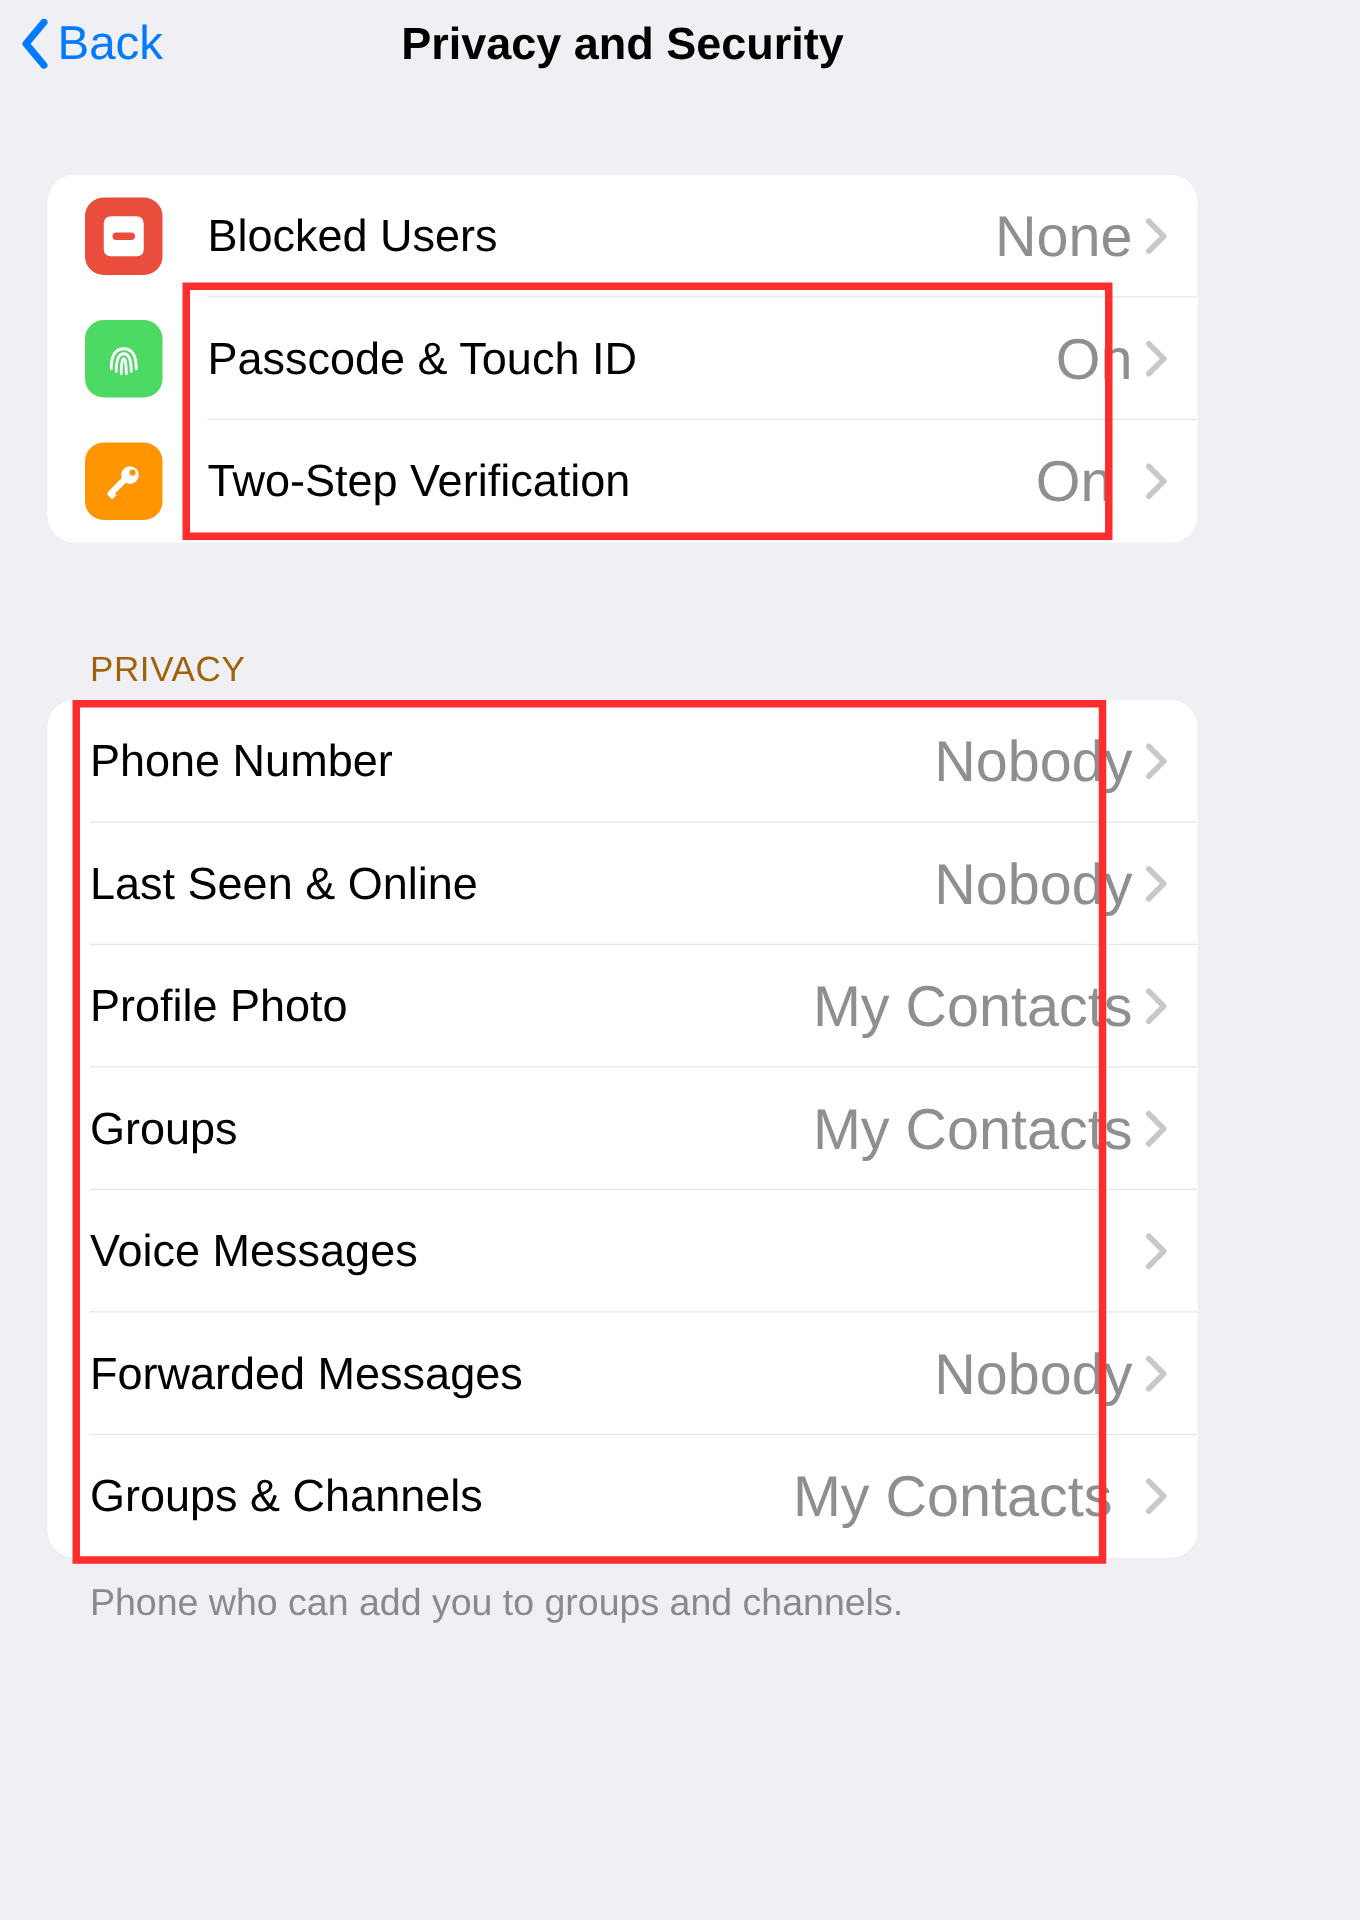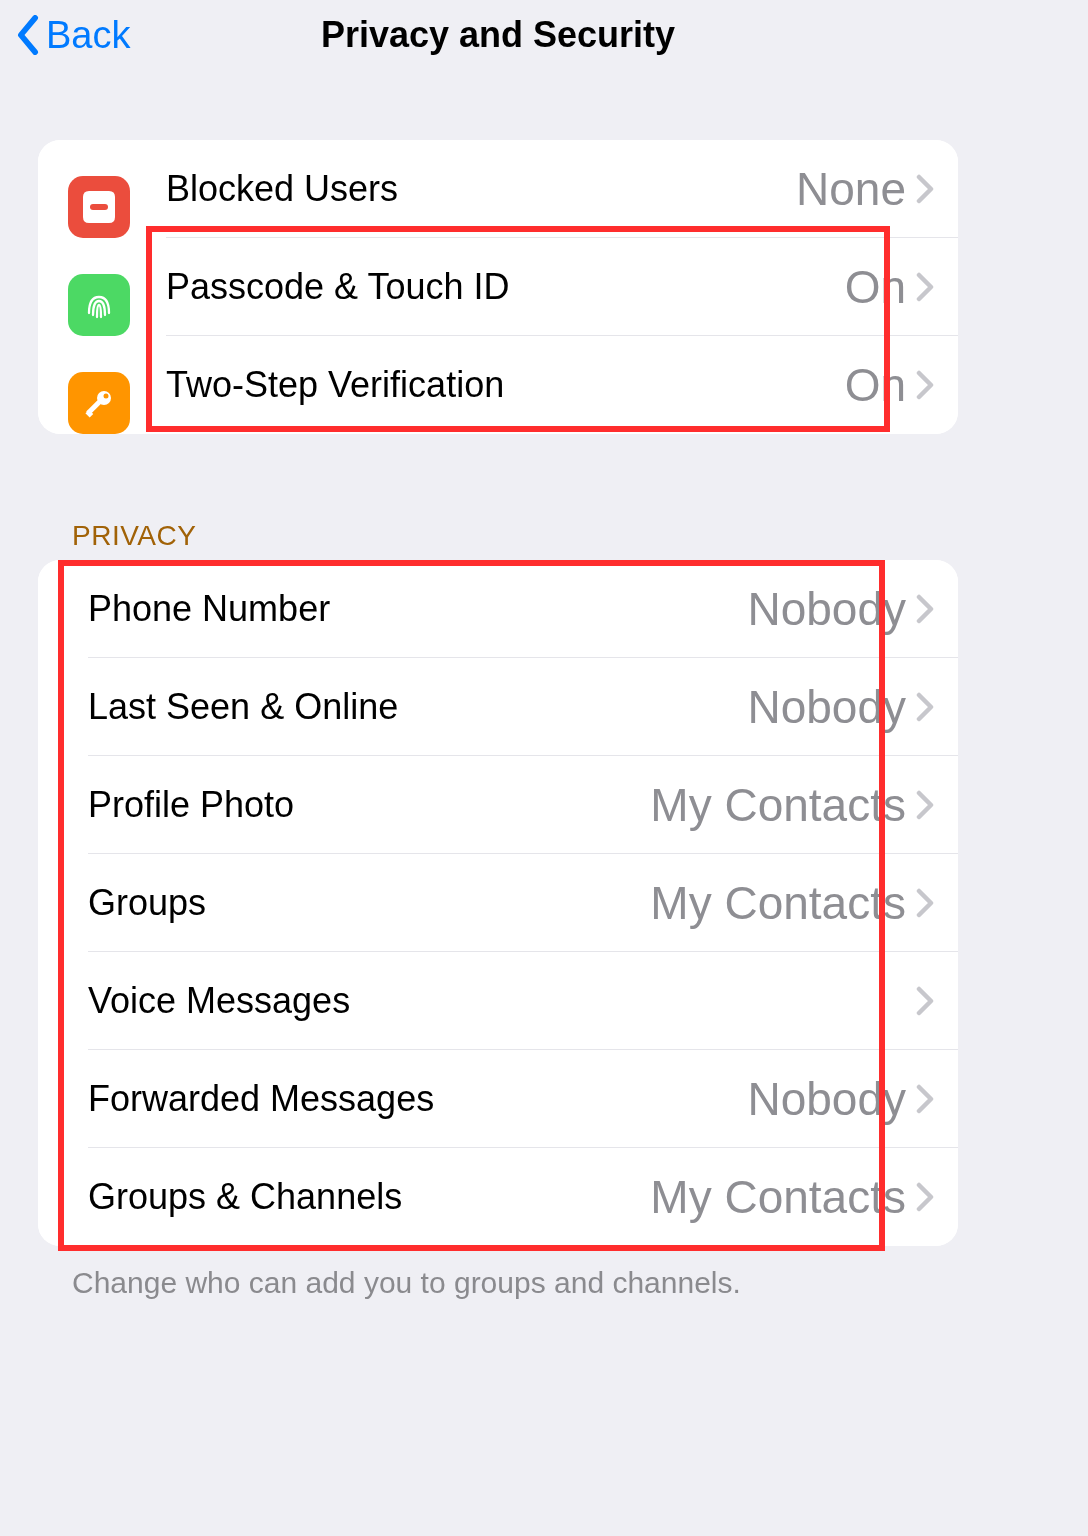--- a/index.html
+++ b/index.html
@@ -56,21 +56,21 @@
     }
     .section-header {
       margin-top: 86px;
       padding-left: 34px;
       color: #a16207;
       font-size: 28px;
       letter-spacing: 0.5px;
     }
     .row {
       display: flex;
-      align-items: flex-end;
+      align-items: center;
       min-height: 98px;
       padding-left: 30px;
       cursor: pointer;
       background: #fff;
     }
     .row-icon {
       width: 62px;
       height: 62px;
       border-radius: 15px;
       display: flex;
@@ -80,22 +80,22 @@
     }
     .row-body {
       flex: 1;
       display: flex;
       align-items: center;
       height: 98px;
       margin-left: 36px;
       padding-right: 24px;
       border-bottom: 1px solid #e5e5ea;
     }
-    .row:last-child .row-body { border-bottom: none; }
-    .row-noicon .row-body { margin-left: 16px; }
+    .row:last-child .row-body { border-bottom: none; gap: 16px; }
+    .row-noicon .row-body { margin-left: 0; }
     .row-noicon { padding-left: 34px; }
     .row-label {
       flex: 1;
       font-size: 36px;
       color: #000;
     }
     .row-value {
       font-size: 46px;
       color: #8e8e93;
       margin-right: 10px;
@@ -292,18 +292,18 @@
           <span class="chev">
               <svg width="18" height="30" viewBox="0 0 12 20">
                 <path d="M2 2 L10 10 L2 18" stroke="#c7c7cc" stroke-width="3" fill="none" stroke-linecap="round" stroke-linejoin="round"></path>
               </svg>
             </span>
         </div>
       </div>
 
     </div>
 
-    <div class="footer-note">Change who can add you to groups and channels.</div>
+    <div class="footer-note">Phone who can add you to groups and channels.</div>
   </div>
 
   <div class="hl1 hl-top"></div>
   <div class="hl-bot"></div>
 </div>
 
 </body></html>

